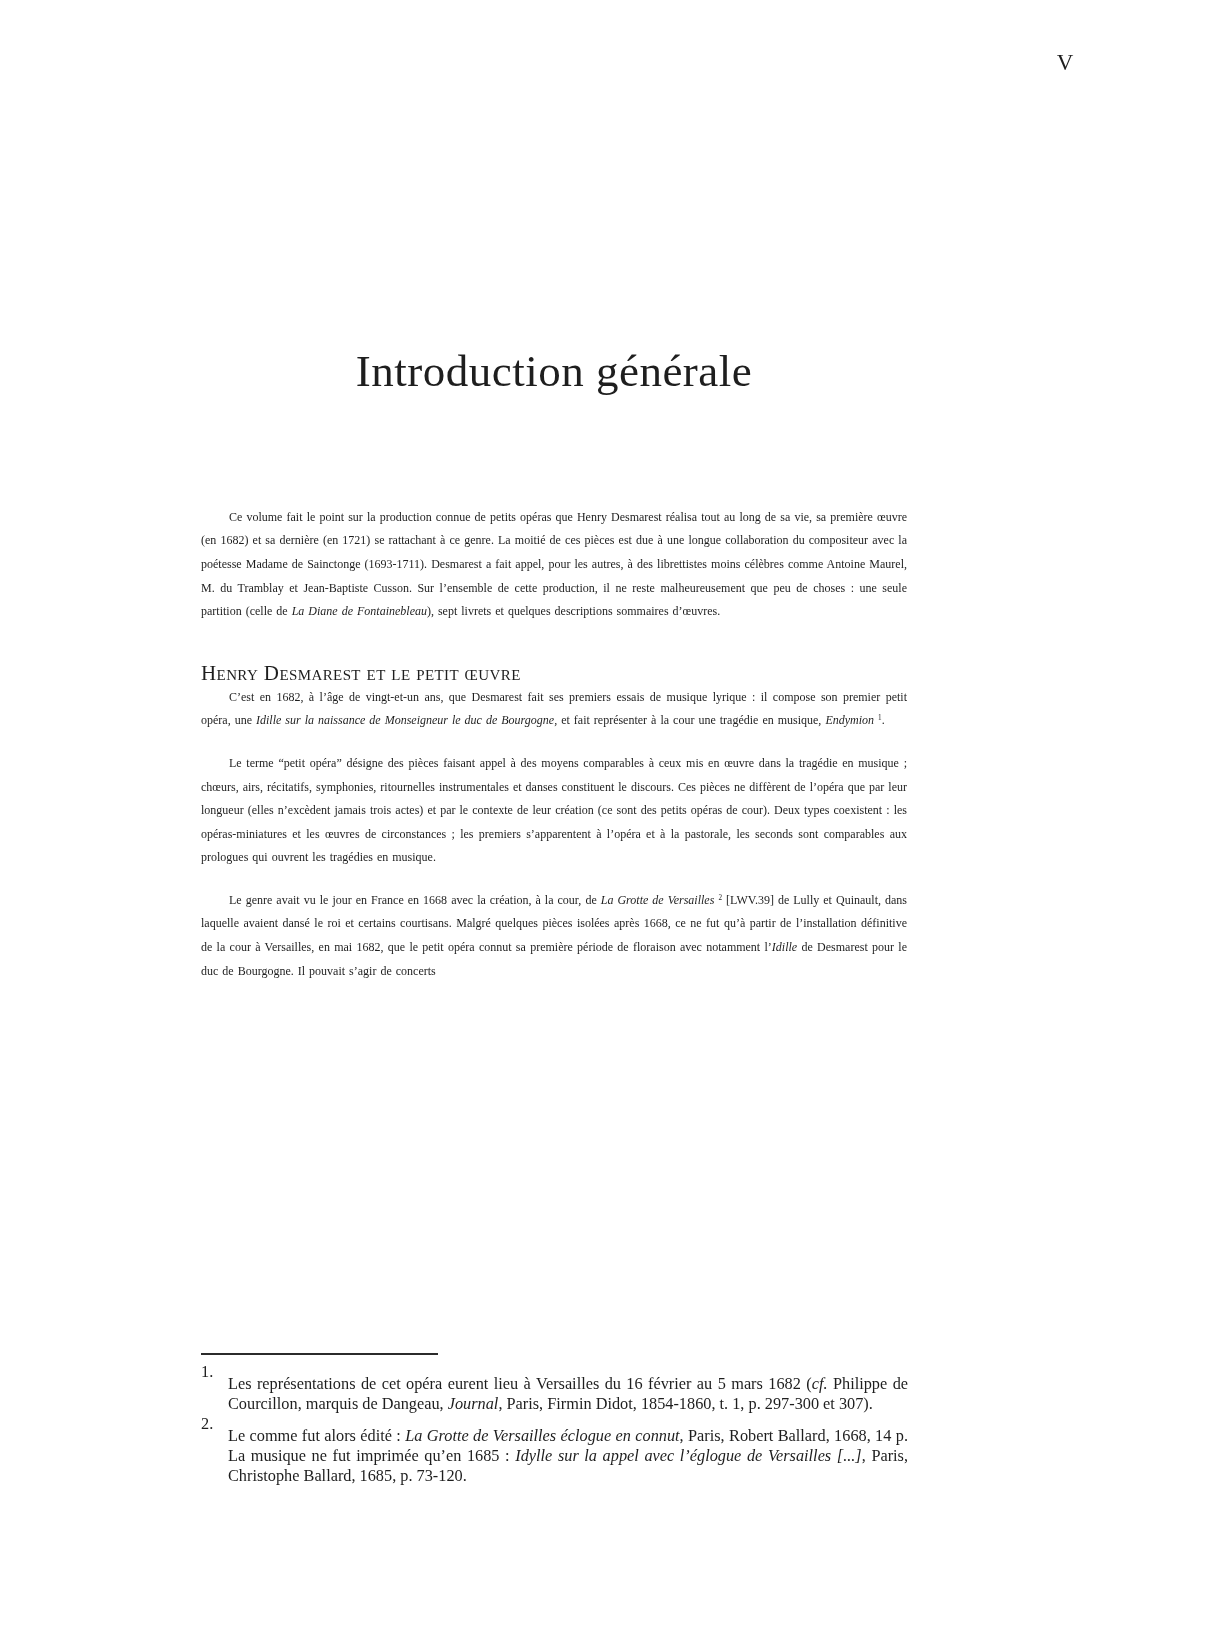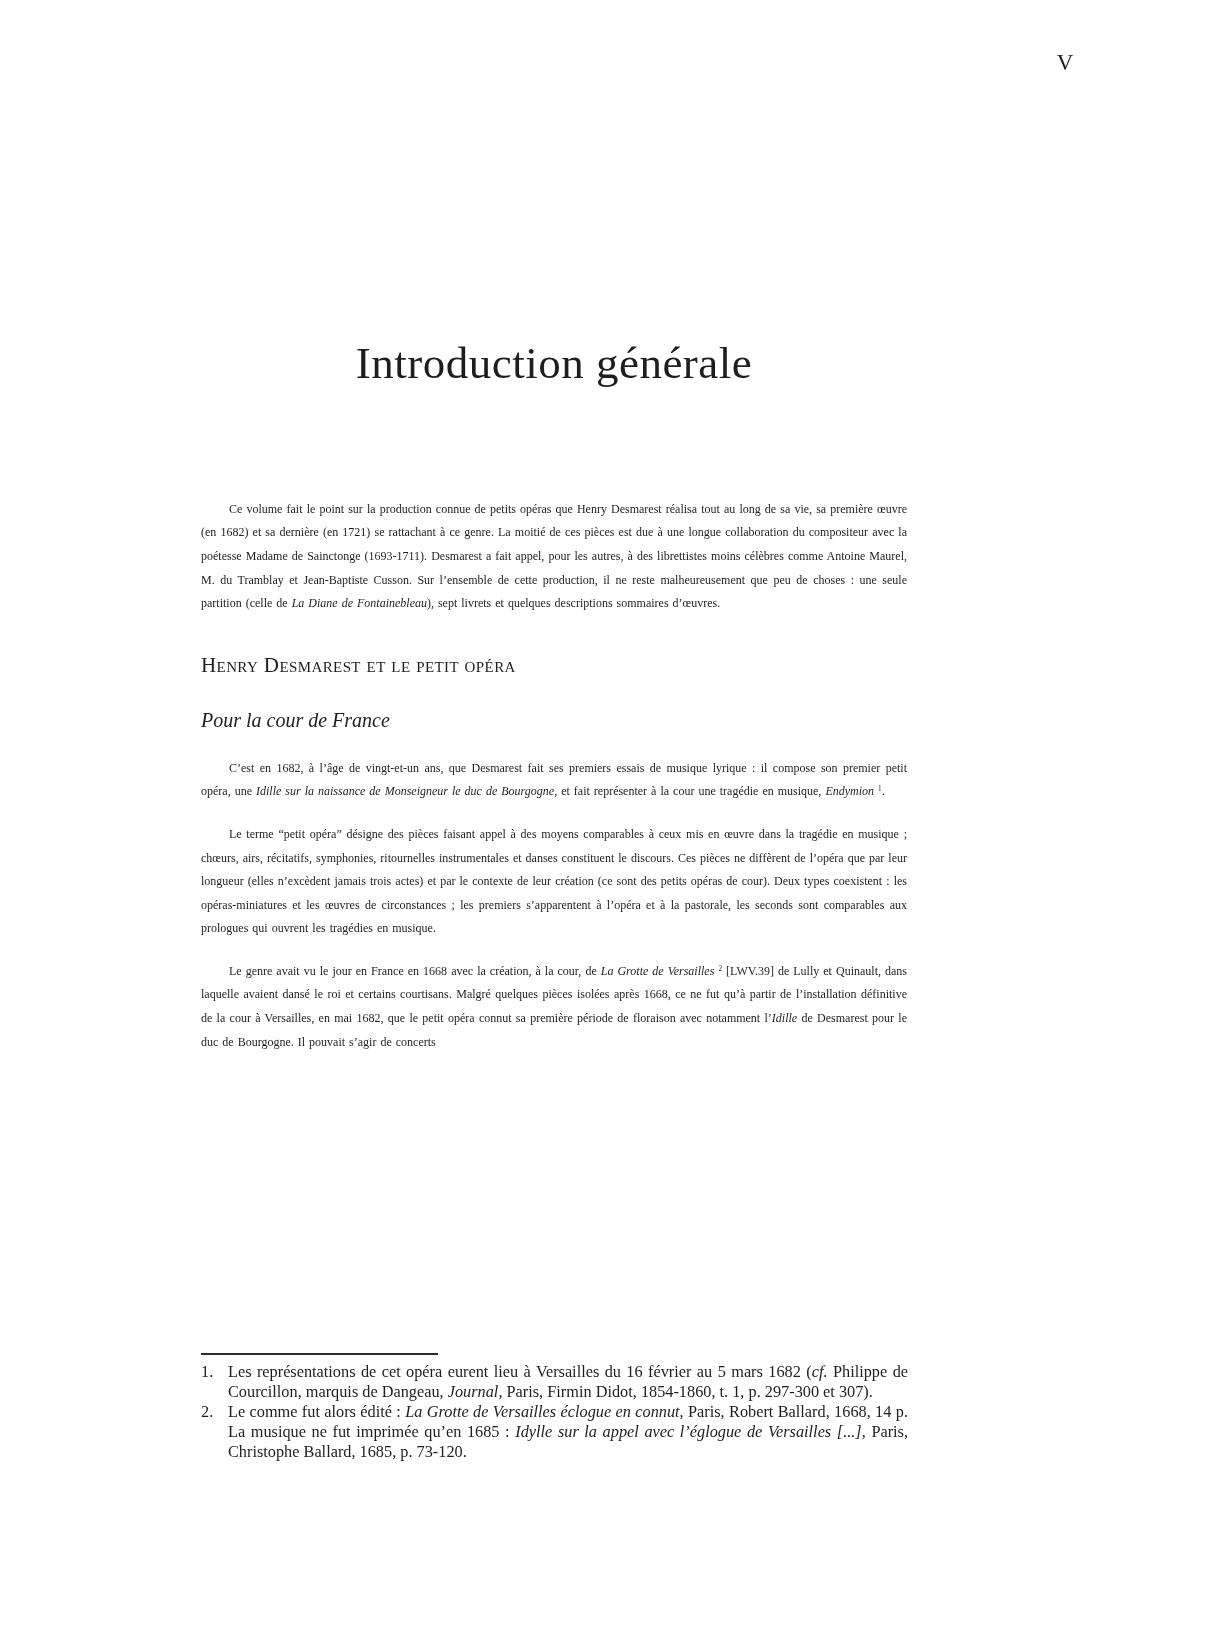--- a/index.html
+++ b/index.html
@@ -13,21 +13,21 @@
   }
   .folio {
     position: absolute;
     top: 50px; left: 1040px;
     width: 50px;
     text-align: center;
     font-size: 23px;
   }
   .column {
     position: absolute;
-    left: 201px; top: 8px;
+    left: 201px; top: 16px;
     width: 706px;
   }
   .title {
     margin: 0 0 108px 0;
     padding-top: 330px;
     font-size: 45px;
     font-weight: 400;
     text-align: center;
     letter-spacing: 0.5px;
     line-height: 1.15;
@@ -70,35 +70,34 @@
     border: 0;
     border-top: 2px solid #2b2b2b;
     margin: 0 0 7px 0;
   }
   .fn {
     display: flex;
     font-size: 16.3px;
     line-height: 19.9px;
   }
   .fn-num { flex: 0 0 27px; }
-  .fn-text { flex: 1; text-align: justify; }
+  .fn-text { flex: 1; text-align: justify; margin-top: 12px; }
 </style>
 </head>
 <body>
 
 <div class="folio">V</div>
 
 <main class="column">
   <h1 class="title">Introduction générale</h1>
 
   <p class="body"><span>Ce volume fait le point sur la production connue de petits opéras que Henry Desmarest réalisa tout au long de sa vie, sa première œuvre (en 1682) et sa dernière (en 1721) se rattachant à ce genre. La moitié de ces pièces est due à une longue collaboration du compositeur avec la poétesse Madame de Sainctonge (1693-1711). Desmarest a fait appel, pour les autres, à des librettistes moins célèbres comme Antoine Maurel, M. du Tramblay et Jean-Baptiste Cusson. Sur l’ensemble de cette production, il ne reste malheureusement que peu de choses : une seule partition (celle de </span><span style="font-style: italic;">La Diane de Fontainebleau</span><span>), sept livrets et quelques descriptions sommaires d’œuvres.</span></p>
 
-  <h2 class="section-heading">Henry Desmarest et le petit opéra</h2>
+  <h2 class="section-heading">Henry Desmarest et le petit œuvre</h2>
 
-  <h3 class="subsection-heading">Pour la cour de France</h3>
 
   <p class="body"><span>C’est en 1682, à l’âge de vingt-et-un ans, que Desmarest fait ses premiers essais de musique lyrique : il compose son premier petit opéra, une </span><span style="font-style: italic;">Idille sur la naissance de Monseigneur le duc de Bourgogne</span><span>, et fait représenter à la cour une tragédie en musique, </span><span style="font-style: italic;">Endymion</span><span> </span><sup class="noteref">1</sup><span>.</span></p>
 
   <p class="body"><span>Le terme “petit opéra” désigne des pièces faisant appel à des moyens comparables à ceux mis en œuvre dans la tragédie en musique ; chœurs, airs, récitatifs, symphonies, ritournelles instrumentales et danses constituent le discours. Ces pièces ne diffèrent de l’opéra que par leur longueur (elles n’excèdent jamais trois actes) et par le contexte de leur création (ce sont des petits opéras de cour). Deux types coexistent : les opéras-miniatures et les œuvres de circonstances ; les premiers s’apparentent à l’opéra et à la pastorale, les seconds sont comparables aux prologues qui ouvrent les tragédies en musique.</span></p>
 
   <p class="body"><span>Le genre avait vu le jour en France en 1668 avec la création, à la cour, de </span><span style="font-style: italic;">La Grotte de Versailles</span><span> </span><sup class="noteref">2</sup><span> [LWV.39] de Lully et Quinault, dans laquelle avaient dansé le roi et certains courtisans. Malgré quelques pièces isolées après 1668, ce ne fut qu’à partir de l’installation définitive de la cour à Versailles, en mai 1682, que le petit opéra connut sa première période de floraison avec notamment l’</span><span style="font-style: italic;">Idille</span><span> de Desmarest pour le duc de Bourgogne. Il pouvait s’agir de concerts</span></p>
 </main>
 
 <footer class="footnotes">
   <hr class="fn-rule">

